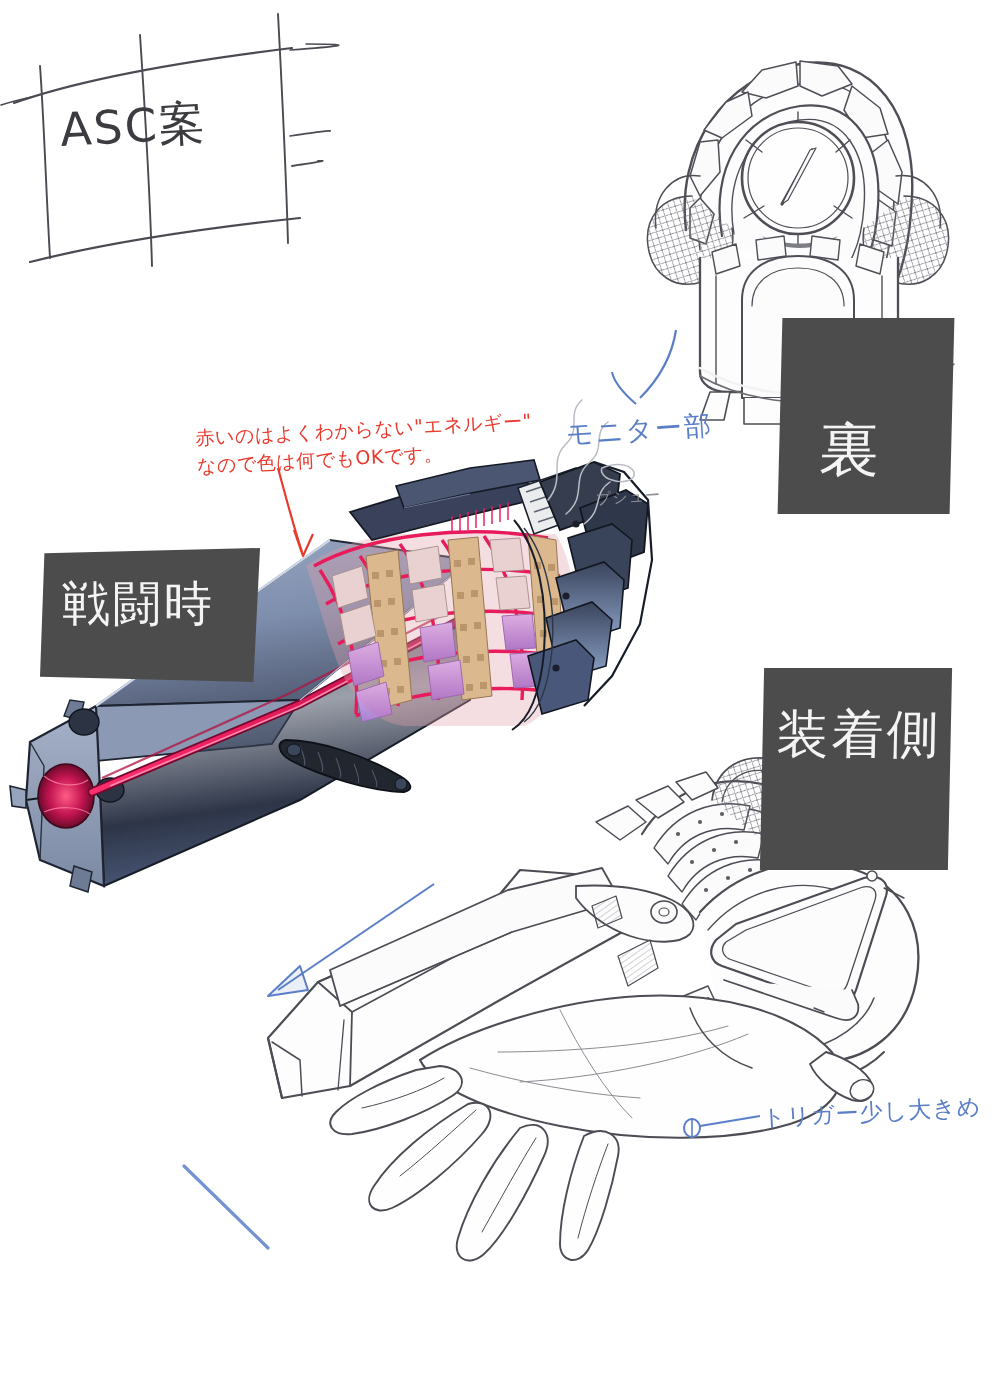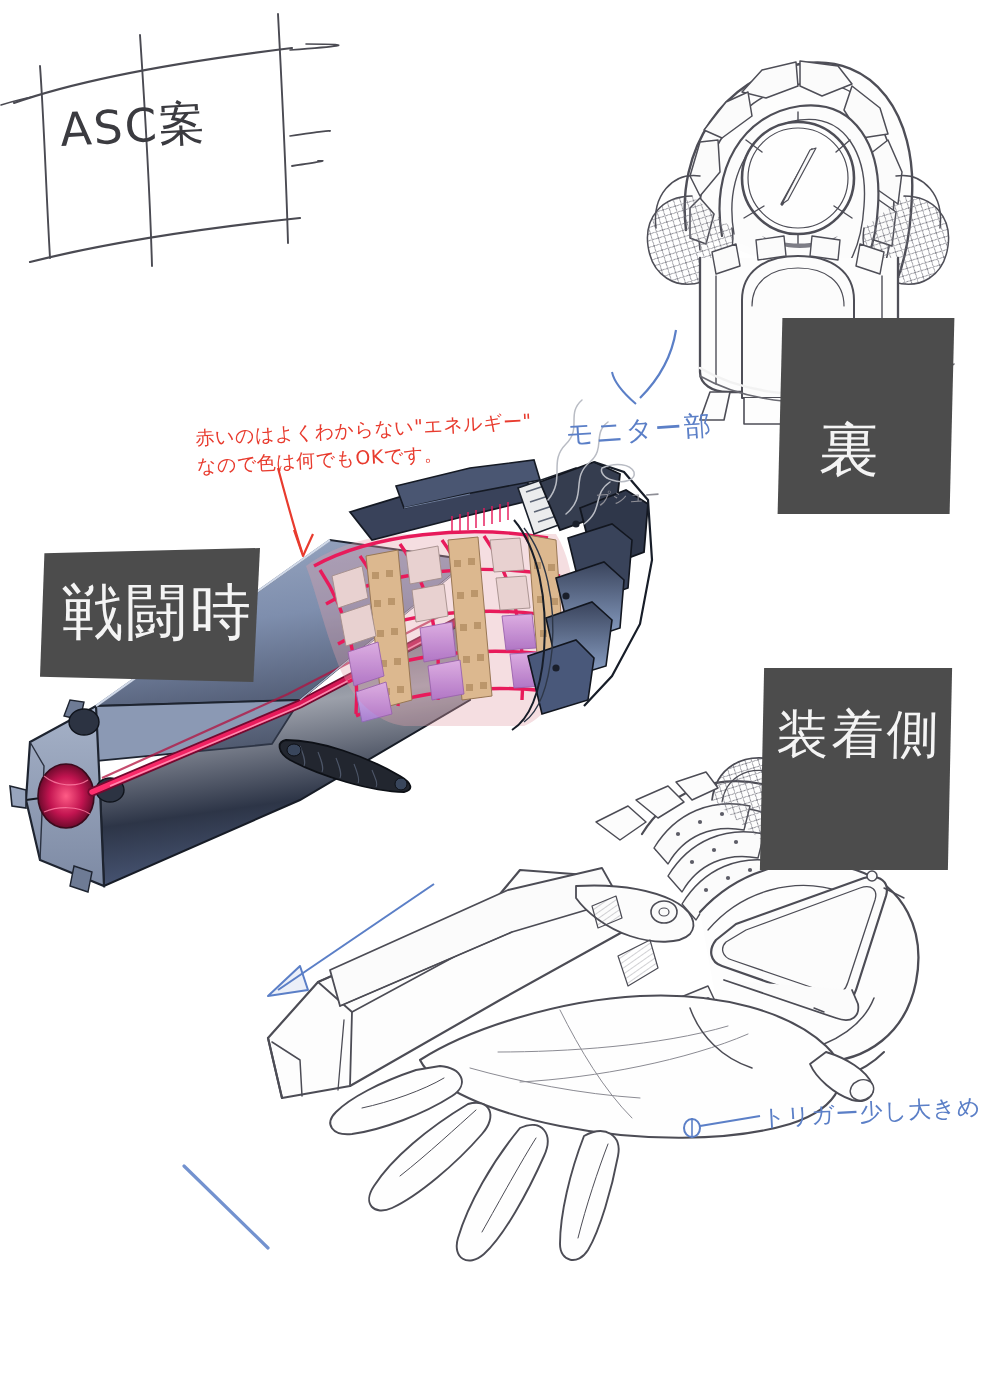--- a/index.html
+++ b/index.html
@@ -65,21 +65,21 @@
     font-size: 60px;
     margin: 92px 0 0 40px;
   }
 
   #plate-sentou {
     left: 40px; top: 548px;
     width: 220px; height: 134px;
     clip-path: polygon(2% 4%, 100% 0%, 97% 100%, 0% 96%);
   }
   #plate-sentou span {
-    font-size: 61px;
+    font-size: 48px;
     margin: 24px 0 8px 22px;
   }
 
   #plate-souchaku {
     left: 762px; top: 668px;
     width: 188px; height: 202px;
     transform: skewX(-1.2deg);
   }
   #plate-souchaku span {
     font-size: 52px;

